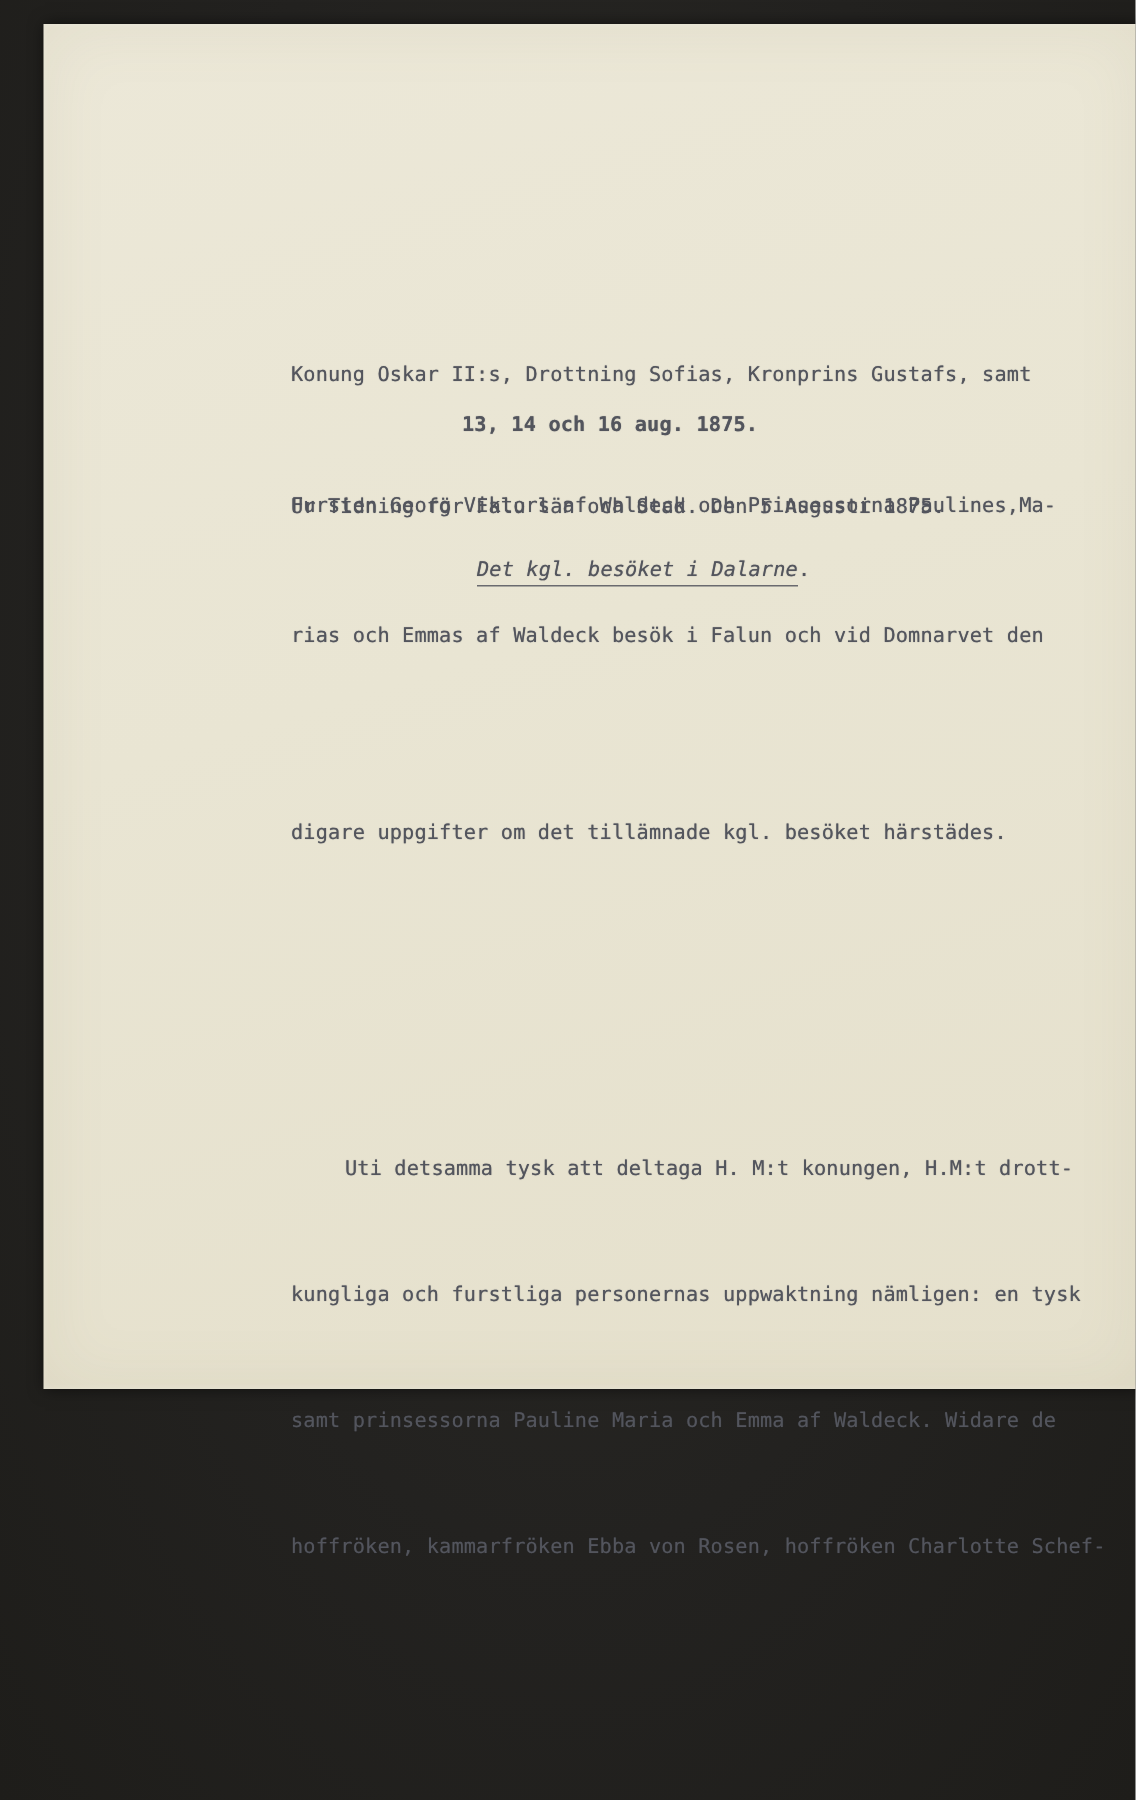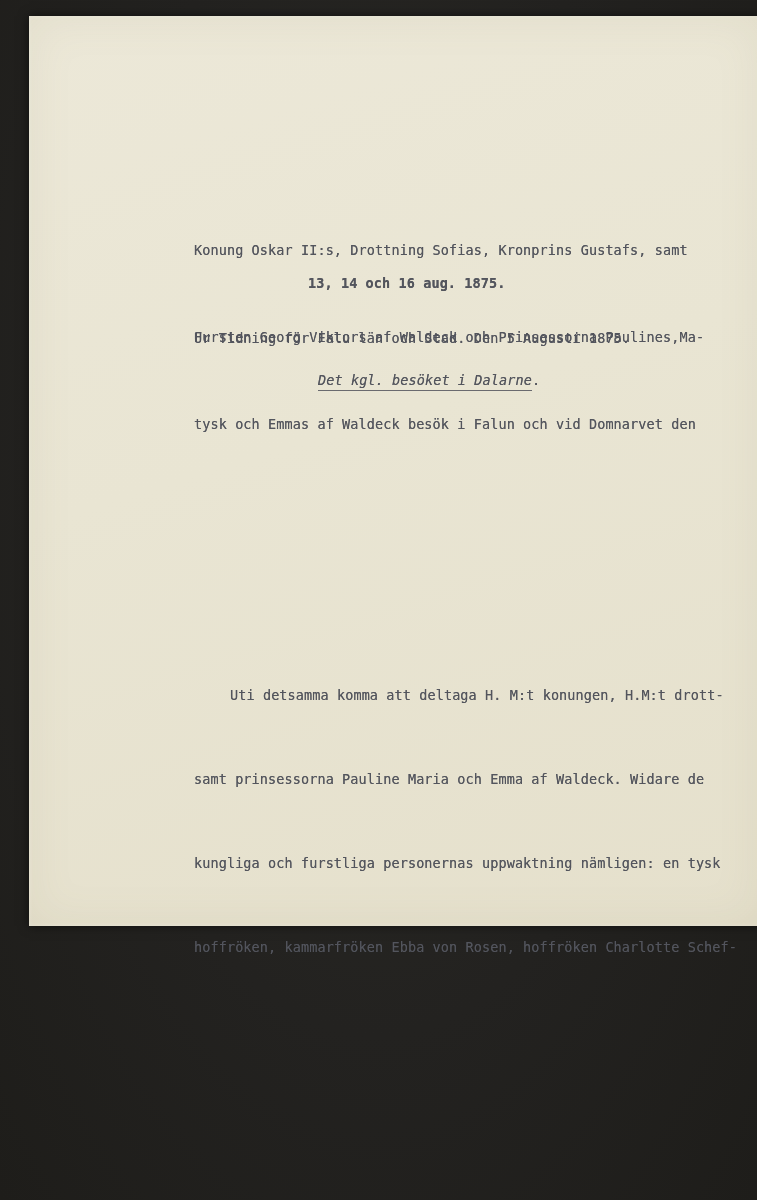--- a/index.html
+++ b/index.html
@@ -82,38 +82,39 @@
   }
 </style>
 </head>
 <body>
 
 <div class="paper">
 
   <div class="txt title-block">
     <div>Konung Oskar II:s, Drottning Sofias, Kronprins Gustafs, samt</div>
     <div>Fursten Georg Viktors af Waldeck och Prinsessorna Paulines,Ma-</div>
-    <div>tysk och Emmas af Waldeck besök i Falun och vid Domnarvet den</div>
+    <div>rias och Emmas af Waldeck besök i Falun och vid Domnarvet den</div>
   </div>
 
   <div class="txt date-line">13, 14 och 16 aug. 1875.</div>
 
   <div class="txt source-line">Ur Tidning för Falu län och Stad. Den 5 Augusti 1875.</div>
 
   <div class="txt section-heading"><span class="u">Det kgl. besöket i Dalarne</span><span>.</span></div>
 
   <div class="txt article-body">
 
     <div>
+      <div>digare uppgifter om det tillämnade kgl. besöket härstädes.</div>
     </div>
 
     <div>
-      <div class="indent">Uti detsamma komma att deltaga H. M:t konungen, H.M:t drott-</div>
+      <div class="indent">Uti detsamma tysk att deltaga H. M:t konungen, H.M:t drott-</div>
+      <div>kungliga och furstliga personernas uppwaktning nämligen: en tysk</div>
       <div>samt prinsessorna Pauline Maria och Emma af Waldeck. Widare de</div>
-      <div>kungliga och furstliga personernas uppwaktning nämligen: en tysk</div>
       <div>hoffröken, kammarfröken Ebba von Rosen, hoffröken Charlotte Schef-</div>
       
       
       
       
       
       
     </div>
 
     

